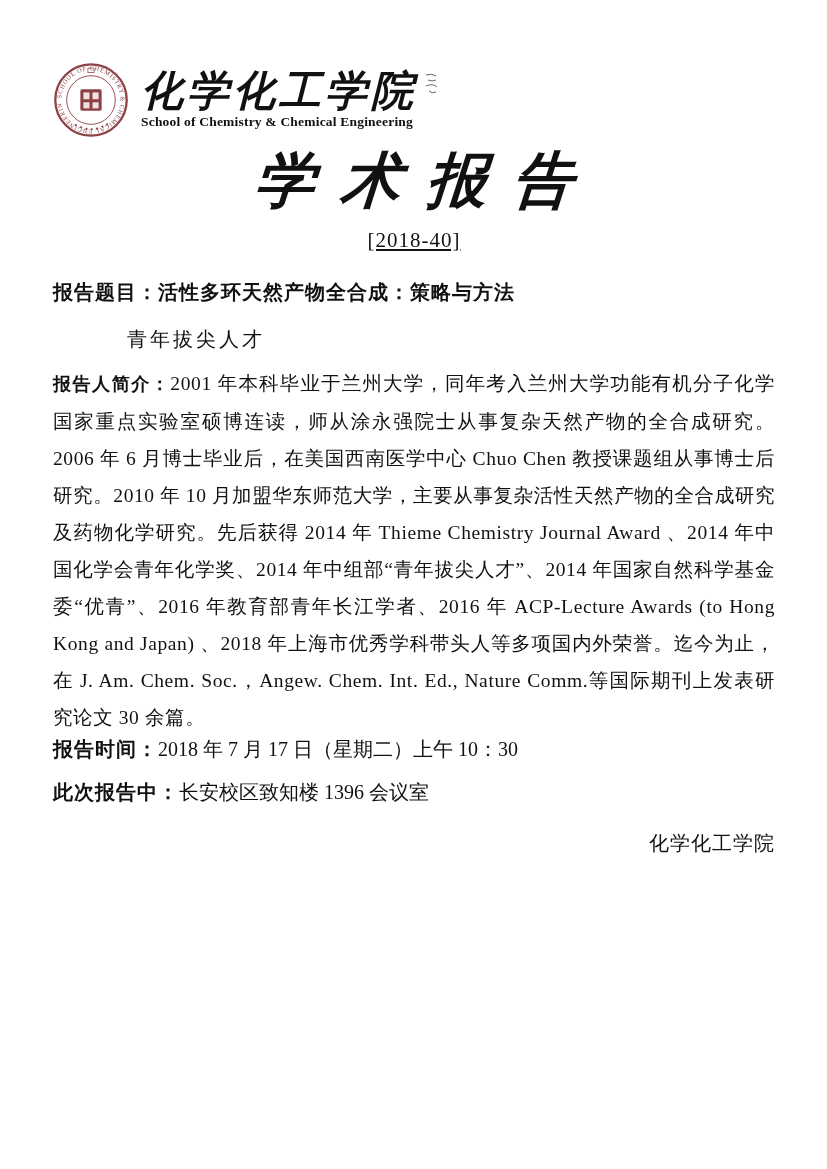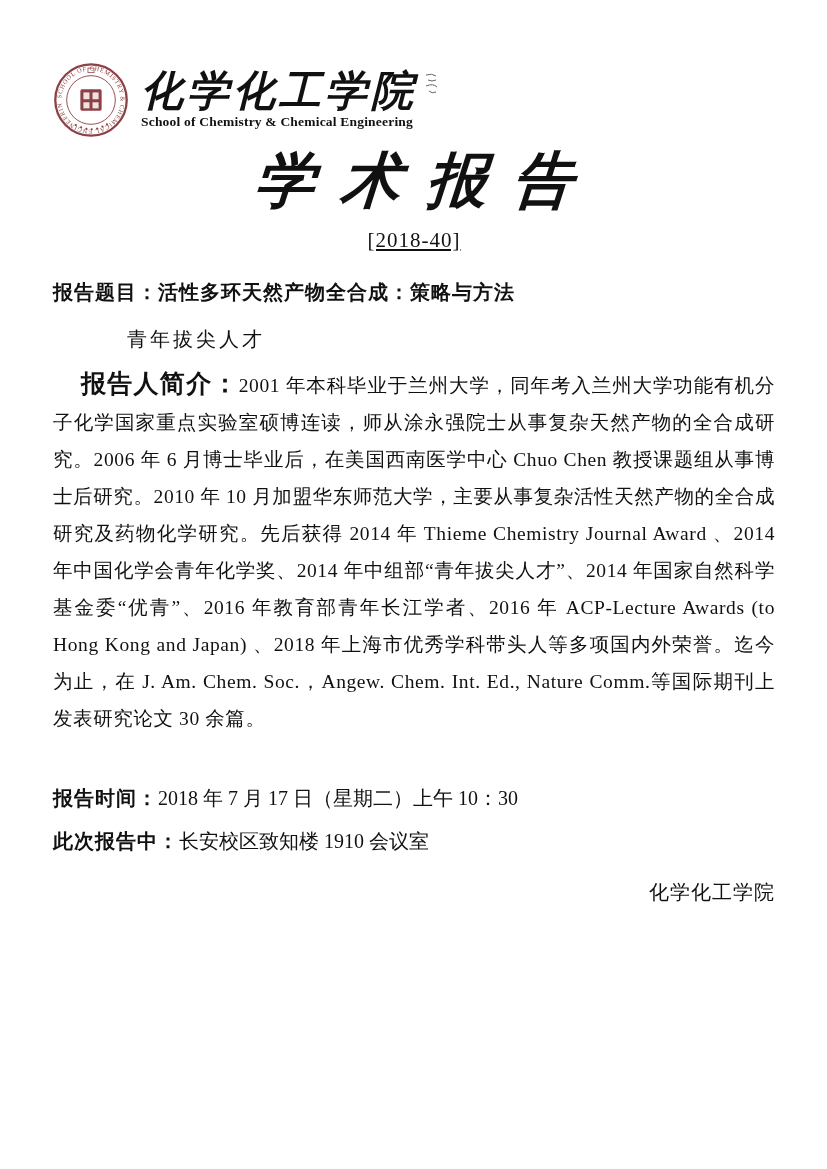--- a/index.html
+++ b/index.html
@@ -85,24 +85,24 @@
   .affiliation { margin-top: 20px; padding-left: 74px; font-size: 20px; letter-spacing: 3px; }
 
   
   .para {
     margin: 12px 0 0 0;
     font-size: 19.5px;
     line-height: 37px;
     text-align: justify;
     letter-spacing: 0.6px;
   }
-  .para .label { font-size: 25px; margin-left: 28px; }
+  .para .label { font-size: 18px; }
 
   
-  .time-line  { margin-top: 48px; }
+  .time-line  { }
   .venue-line { margin-top: 16px; }
 
   
   .footer {
     margin-top: 14px;
     text-align: right;
     font-size: 20px;
     line-height: 46px;
     letter-spacing: 1px;
   }
@@ -161,21 +161,21 @@
   <p class="para">
     <span class="label">报告人简介：</span><span>2001 年本科毕业于兰州大学，同年考入兰州大学功能有机分子化学国家重点实验室硕博连读，师从涂永强院士从事复杂天然产物的全合成研究。2006 年 6 月博士毕业后，在美国西南医学中心 Chuo Chen 教授课题组从事博士后研究。2010 年 10 月加盟华东师范大学，主要从事复杂活性天然产物的全合成研究及药物化学研究。先后获得 2014 年 Thieme Chemistry Journal Award 、2014 年中国化学会青年化学奖、2014 年中组部“青年拔尖人才”、2014 年国家自然科学基金委“优青”、2016 年教育部青年长江学者、2016 年 ACP-Lecture Awards (to Hong Kong and Japan) 、2018 年上海市优秀学科带头人等多项国内外荣誉。迄今为止，在 J. Am. Chem. Soc.，Angew. Chem. Int. Ed., Nature Comm.等国际期刊上发表研究论文 30 余篇。</span>
   </p>
 
 
   <div class="line time-line">
     <span class="label">报告时间：</span><span>2018 年 7 月 17 日（星期二）上午 10：30</span>
   </div>
 
   <div class="line venue-line">
-    <span class="label">此次报告中：</span><span>长安校区致知楼 1910 会议室</span>
+    <span class="label">此次报告中：</span><span>长安校区致知楼 1396 会议室</span>
   </div>
 
   <div class="footer">
     <div>化学化工学院</div>
 
   </div>
 
 </div>
 
 </body></html>

